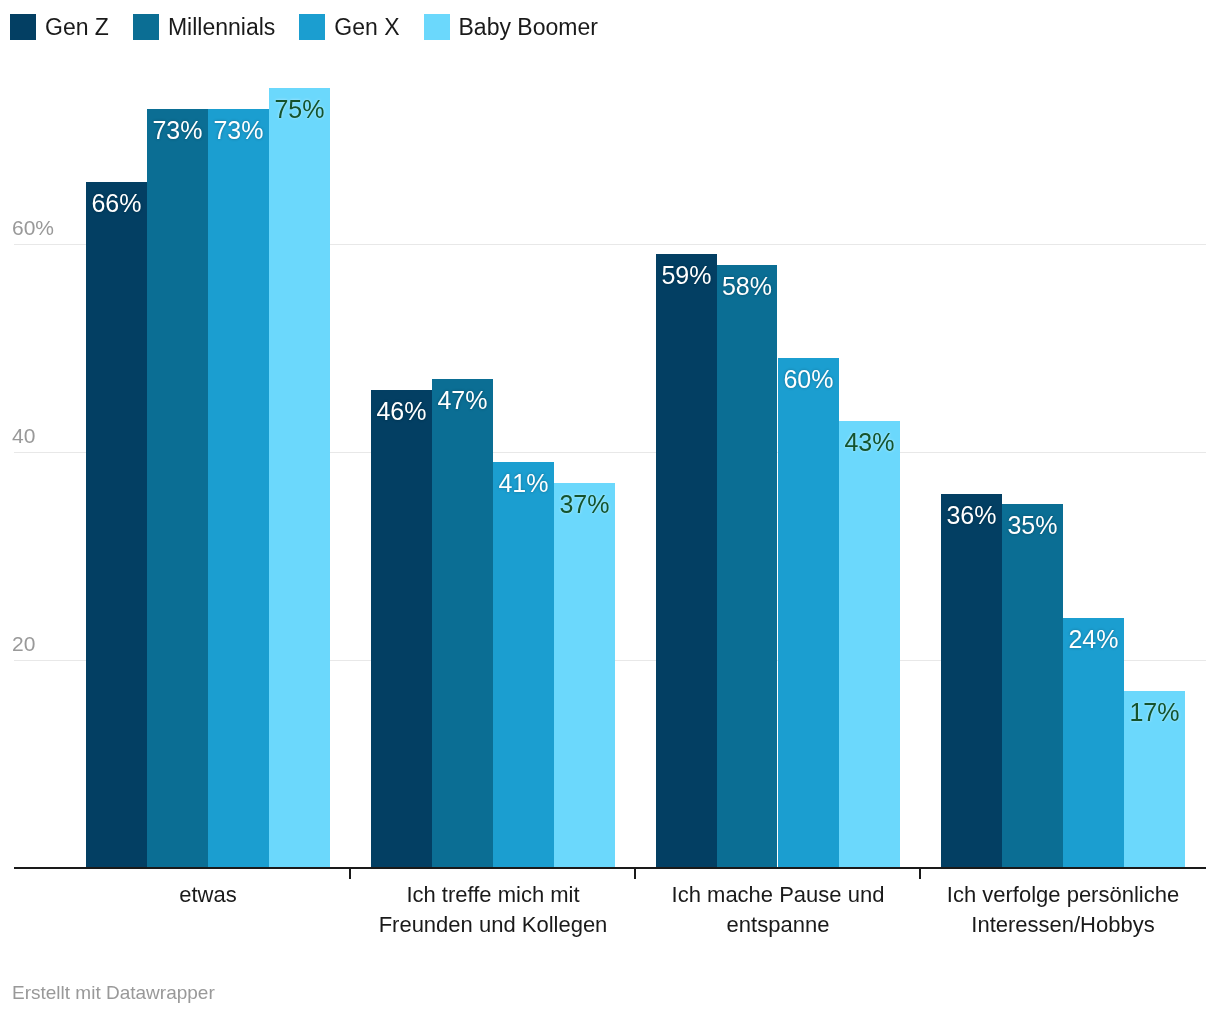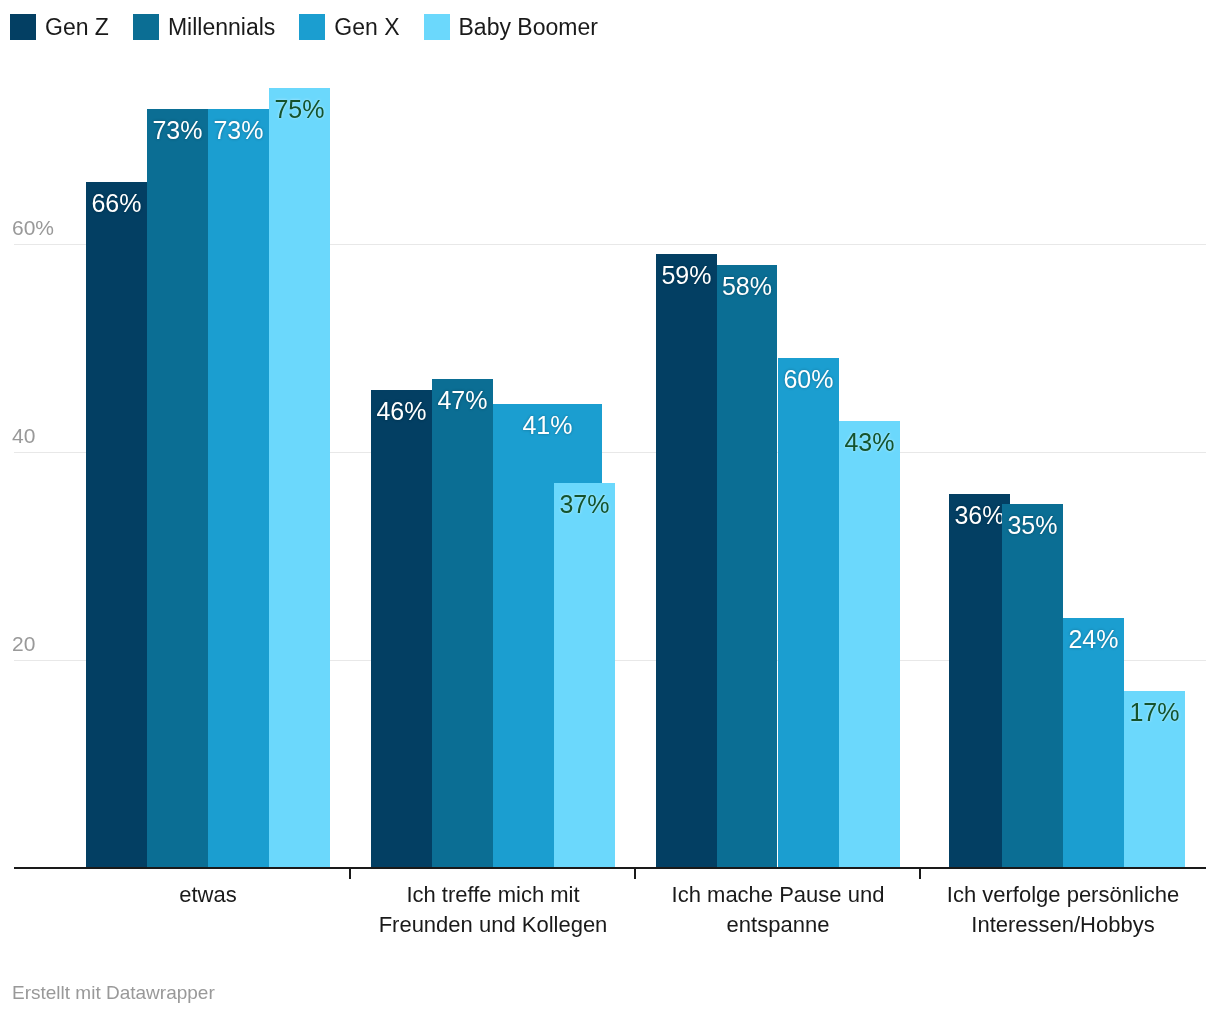--- a/index.html
+++ b/index.html
@@ -191,21 +191,21 @@
           <span class="bar-value dark">75%</span>
         </div>
       </div>
       <div class="bar-group" style="left: 371px; width: 244px;">
         <div class="bar" style="left: 0px; width: 61px; height: 478.4px; background: rgb(3, 63, 99);">
           <span class="bar-value">46%</span>
         </div>
         <div class="bar" style="left: 61px; width: 61px; height: 488.8px; background: rgb(11, 110, 148);">
           <span class="bar-value">47%</span>
         </div>
-        <div class="bar" style="left: 122px; width: 61px; height: 464px; background: rgb(27, 158, 208); padding-left: 48px;">
+        <div class="bar" style="left: 122px; width: 61px; height: 406px; background: rgb(27, 158, 208);">
           <span class="bar-value">41%</span>
         </div>
         <div class="bar" style="left: 183px; width: 61px; height: 384.8px; background: rgb(107, 216, 252);">
           <span class="bar-value dark">37%</span>
         </div>
       </div>
       <div class="bar-group" style="left: 656px; width: 244px;">
         <div class="bar" style="left: 0px; width: 61px; height: 613.6px; background: rgb(3, 63, 99);">
           <span class="bar-value">59%</span>
         </div>
@@ -213,21 +213,21 @@
           <span class="bar-value">58%</span>
         </div>
         <div class="bar" style="left: 122px; width: 61px; height: 509.6px; background: rgb(27, 158, 208);">
           <span class="bar-value">60%</span>
         </div>
         <div class="bar" style="left: 183px; width: 61px; height: 447.2px; background: rgb(107, 216, 252);">
           <span class="bar-value dark">43%</span>
         </div>
       </div>
       <div class="bar-group" style="left: 941px; width: 244px;">
-        <div class="bar" style="left: 8px; width: 61px; height: 374.4px; background: rgb(3, 63, 99);">
+        <div class="bar" style="left: 0px; width: 61px; height: 374.4px; background: rgb(3, 63, 99);">
           <span class="bar-value">36%</span>
         </div>
         <div class="bar" style="left: 61px; width: 61px; height: 364px; background: rgb(11, 110, 148);">
           <span class="bar-value">35%</span>
         </div>
         <div class="bar" style="left: 122px; width: 61px; height: 249.6px; background: rgb(27, 158, 208);">
           <span class="bar-value">24%</span>
         </div>
         <div class="bar" style="left: 183px; width: 61px; height: 176.8px; background: rgb(107, 216, 252);">
           <span class="bar-value dark">17%</span>

